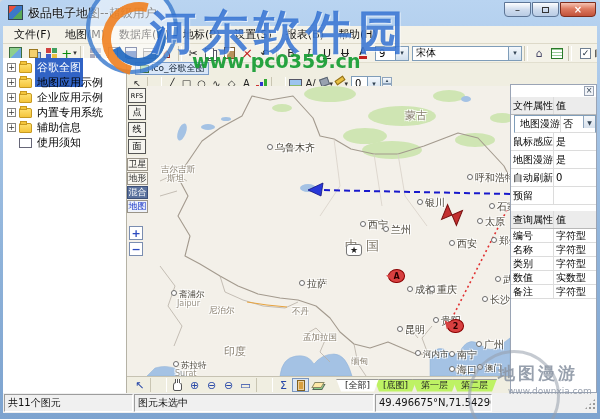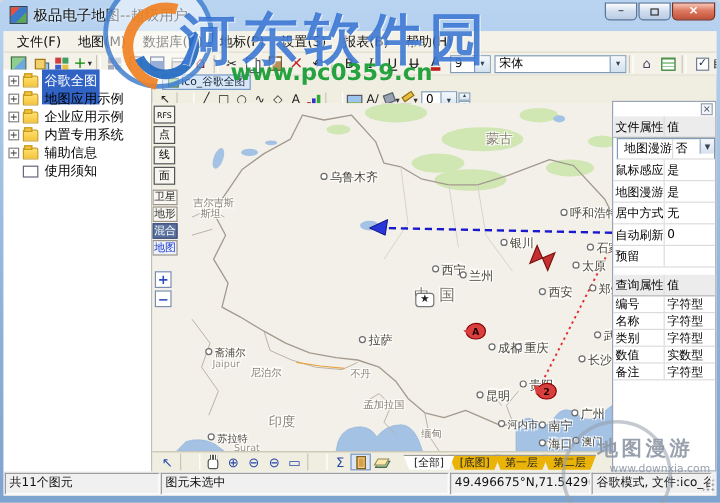--- a/index.html
+++ b/index.html
@@ -129,21 +129,21 @@
   .mk-2::before{content:"";position:absolute;left:-6px;top:-4px;border:4px solid transparent;border-bottom:8px solid #d84040;transform:rotate(-40deg);}
   .mk-star{position:absolute;width:16px;height:12px;background:#fff;border:1px solid #777;border-radius:3px;
            display:flex;align-items:center;justify-content:center;font-size:9px;color:#222;z-index:5;}
   
   .botbar{position:absolute;left:127px;top:376px;width:383px;height:17px;background:#f0eee1;border-top:1px solid #c6c2b2;
           display:flex;align-items:center;padding-left:4px;font-size:10px;overflow:hidden;}
   .botbar .tbtn{width:17px;height:14px;}
   .botbar .gl{color:#2848a8;font-size:11px;}
   .botbar .pressed{border:1px solid #7a96c0;background:#dce6f4;}
   .tabs{display:flex;margin-left:10px;height:13px;align-items:stretch;}
-  .tab{position:relative;padding:0 9px;margin-right:-5px;background:#eab308;
+  .tab{position:relative;padding:0 9px;margin-right:-5px;background:#bef264;
        clip-path:polygon(0 0,100% 0,calc(100% - 5px) 100%,5px 100%);
        display:flex;align-items:center;font-size:9px;color:#222;border-top:1px solid #999;}
   .tab.active{background:#fff;z-index:2;}
   
   .rpanel{position:absolute;left:510px;top:84px;width:87px;height:309px;background:#fff;border:1px solid #9aa4b5;}
   .rclose{position:absolute;right:2px;top:1px;width:10px;height:10px;border:1px solid #98a2b2;background:#f2f4f8;
           font-size:8px;line-height:8px;text-align:center;color:#345;}
   .pgrid{position:absolute;left:0px;top:12px;width:85px;}
   .prow,.phead{display:flex;height:18px;border-bottom:1px solid #dcdcdc;font-size:10px;align-items:center;}
   .qrows .prow{height:14px;}
@@ -528,21 +528,21 @@
         <span class="mlbl city" style="left: 322px; top: 277px;">海口</span>
         <span class="mlbl city small" style="left: 350px; top: 277px;">澳门</span>
         <span class="mlbl country small" style="left: 165px; top: 220px;">不丹</span>
         <span class="mlbl country small" style="left: 82px; top: 219px;">尼泊尔</span>
         <span class="mlbl country small" style="left: 176px; top: 246px; text-align: right;">孟加拉国</span>
         <span class="mlbl country" style="left: 97px; top: 258px;">印度</span>
         <span class="mlbl country small" style="left: 224px; top: 270px;">缅甸</span>
         <span class="mlbl city small" style="left: 44px; top: 203px;">斋浦尔</span>
         <span class="mlbl en" style="left: 50px; top: 213px;">Jaipur</span>
         <span class="mlbl city small" style="left: 46px; top: 274px;">苏拉特</span>
-        <span class="mlbl en" style="left: 68px; top: 283px;">Surat</span>
+        <span class="mlbl en" style="left: 48px; top: 283px;">Surat</span>
       </div>
 
     <span class="marker mk-a" style="left:261px;top:183px;">A</span>
     <span class="marker mk-2" style="left:320px;top:233px;">2</span>
     <span class="mk-star" style="left:219px;top:158px;">★</span>
 
     <div class="gutter"></div>
     <span>
       
     <span class="sidebtn tool rfs" style="left: 1px; top: 2px;">RFS</span><span class="sidebtn tool" style="left: 1px; top: 19px;">点</span><span class="sidebtn tool" style="left: 1px; top: 36px;">线</span><span class="sidebtn tool" style="left: 1px; top: 53px;">面</span><span class="sidebtn mode" style="left: 0px; top: 72px;">卫星</span><span class="sidebtn mode" style="left: 0px; top: 86px;">地形</span><span class="sidebtn mode modesel" style="left: 0px; top: 100px;">混合</span><span class="sidebtn mode maplink" style="left: 0px; top: 114px;">地图</span><span class="sidebtn zoomb" style="left: 2px; top: 140px;">+</span><span class="sidebtn zoomb" style="left: 2px; top: 156px;">−</span></span>
@@ -563,24 +563,20 @@
           </div>
           <div class="prow">
             <span class="pname">鼠标感应</span>
             <span class="pval">是</span>
           </div>
           <div class="prow">
             <span class="pname">地图漫游</span>
             <span class="pval">是</span>
           </div>
           <div class="prow">
-            <span class="pname">居中方式</span>
-            <span class="pval">无</span>
-          </div>
-          <div class="prow">
             <span class="pname">自动刷新</span>
             <span class="pval">0</span>
           </div>
           <div class="prow">
             <span class="pname">预留</span>
             <span class="pval"></span>
           </div>
         </div>
       <div class="pgap"></div>
       <div class="phead">
@@ -667,21 +663,20 @@
         <span class="tab">[底图]</span>
         <span class="tab">第一层</span>
         <span class="tab">第二层</span>
       </span>
   </div>
 
   <div class="statusbar">
     <span class="scell" style="left:1px;width:129px;">共11个图元</span>
     <span class="scell" style="left:131px;width:240px;">图元未选中</span>
     <span class="scell" style="left:372px;width:117px;">49.496675°N,71.542969°E;4级</span>
-    <span class="scell" style="left:490px;width:100px;">谷歌模式, 文件:ico_谷</span>
     <span class="grip"></span>
   </div>
 
   <span class="wm" id="wm1c"></span>
   <span class="wm" id="wm1t">河东软件园</span>
   <span class="wm" id="wm1u">www.pc0359.cn</span>
   <span class="wm" id="wm2c"></span>
   <span class="wm" id="wm2t">地图漫游</span>
   <span class="wm" id="wm2u">www.downxia.com</span>
 </div>

